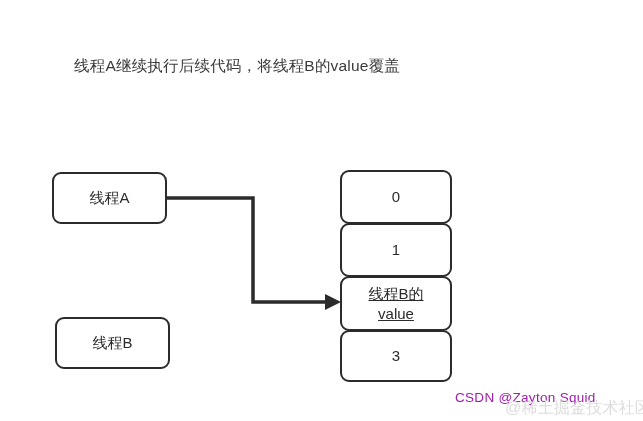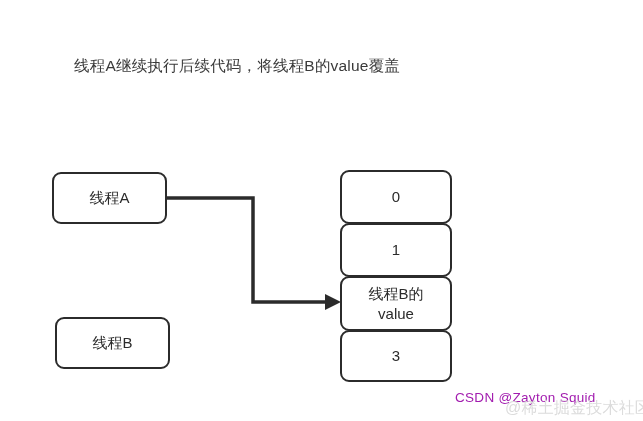--- a/index.html
+++ b/index.html
@@ -68,21 +68,21 @@
     display: flex;
     align-items: center;
     justify-content: center;
     text-align: center;
     font-size: 15px;
     line-height: 20px;
     color: #2b2b2b;
   }
   #array-cell-0 { top: 170px; height: 54px; }
   #array-cell-1 { top: 223px; height: 54px; }
-  #array-cell-2 { top: 276px; height: 55px; }
+  #array-cell-2 { top: 276px; height: 55px; text-decoration: underline; }
   #array-cell-3 { top: 330px; height: 52px; }
   .cell-multiline {
     display: block;
     white-space: pre-line;
   }
   
   #connector {
     position: absolute;
     left: 0;
     top: 0;

